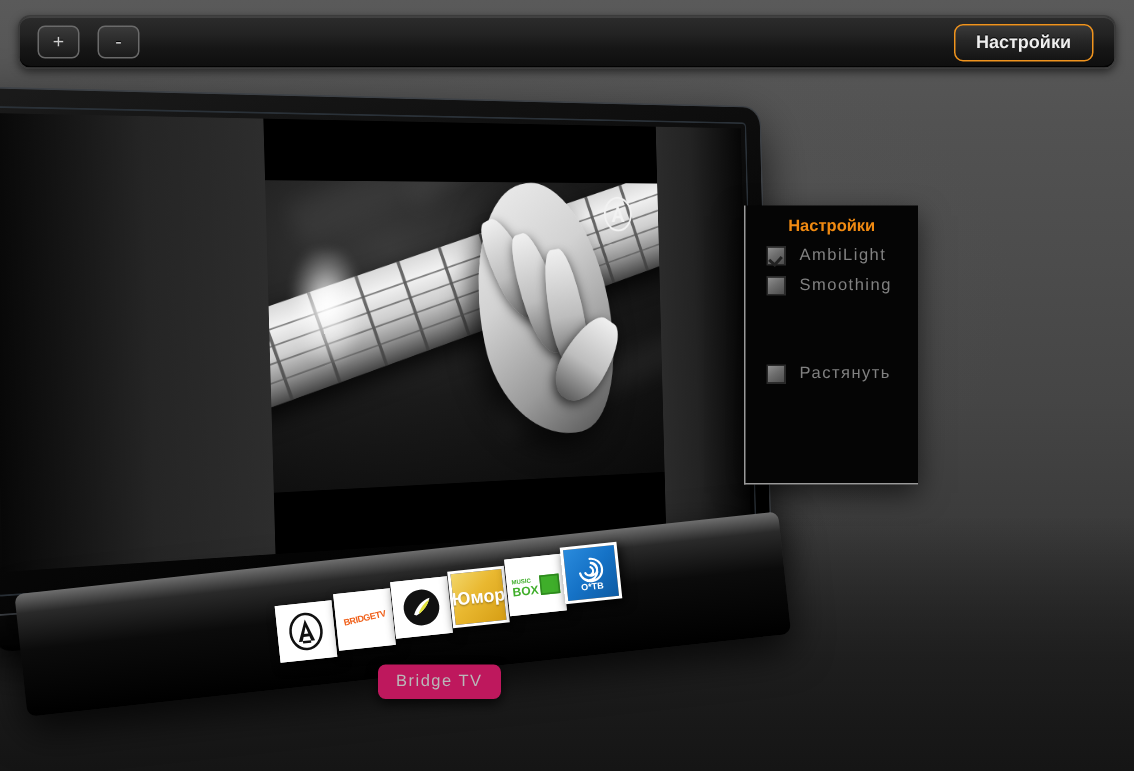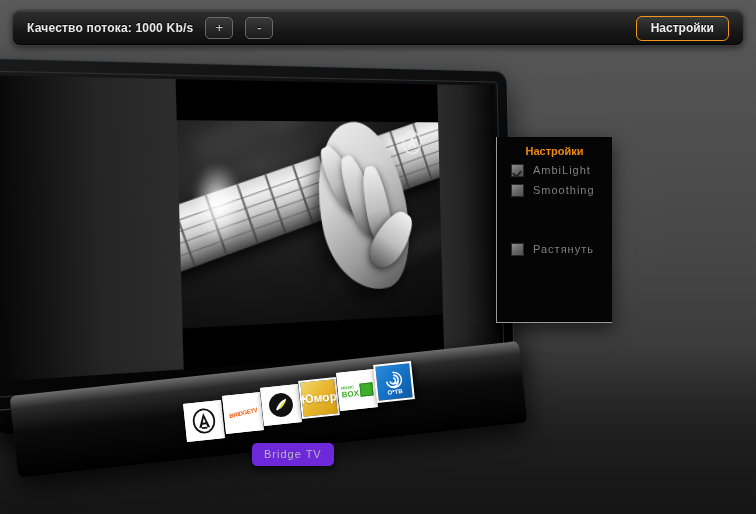--- a/index.html
+++ b/index.html
@@ -194,34 +194,33 @@
     box-shadow:2px 3px 7px rgba(0,0,0,0.8);
     pointer-events:auto;cursor:pointer;
     overflow:hidden;
     display:flex;align-items:center;justify-content:center;
     background:#fff;
   }
   .ch-txt{font-size:7px;font-weight:bold;line-height:1;text-align:center;}
   
   #tooltip{
     position:absolute;left:252px;top:443px;
-    background:#6d28d9;border-radius:5px;
+    background:#be185d;border-radius:5px;
     padding:5px 12px 6px;
     color:#b9b9b9;font-size:11px;letter-spacing:1px;
     box-shadow:0 3px 8px rgba(0,0,0,0.7);
   }
 </style>
 </head>
 <body>
 
 <div id="backdrop"></div>
 <div id="backdrop-bottom-fade"></div>
 
 <div id="toolbar">
-  <span id="quality-label">Качество потока: 1000 Kb/s</span>
   <div class="step-btn">+</div>
   <div class="step-btn">-</div>
   <div id="settings-btn">Настройки</div>
 </div>
 
 <div id="tv-stage">
   <div id="tv-base"></div>
   <div id="tv-body">
     <div id="tv-inner-bezel"></div>
 

